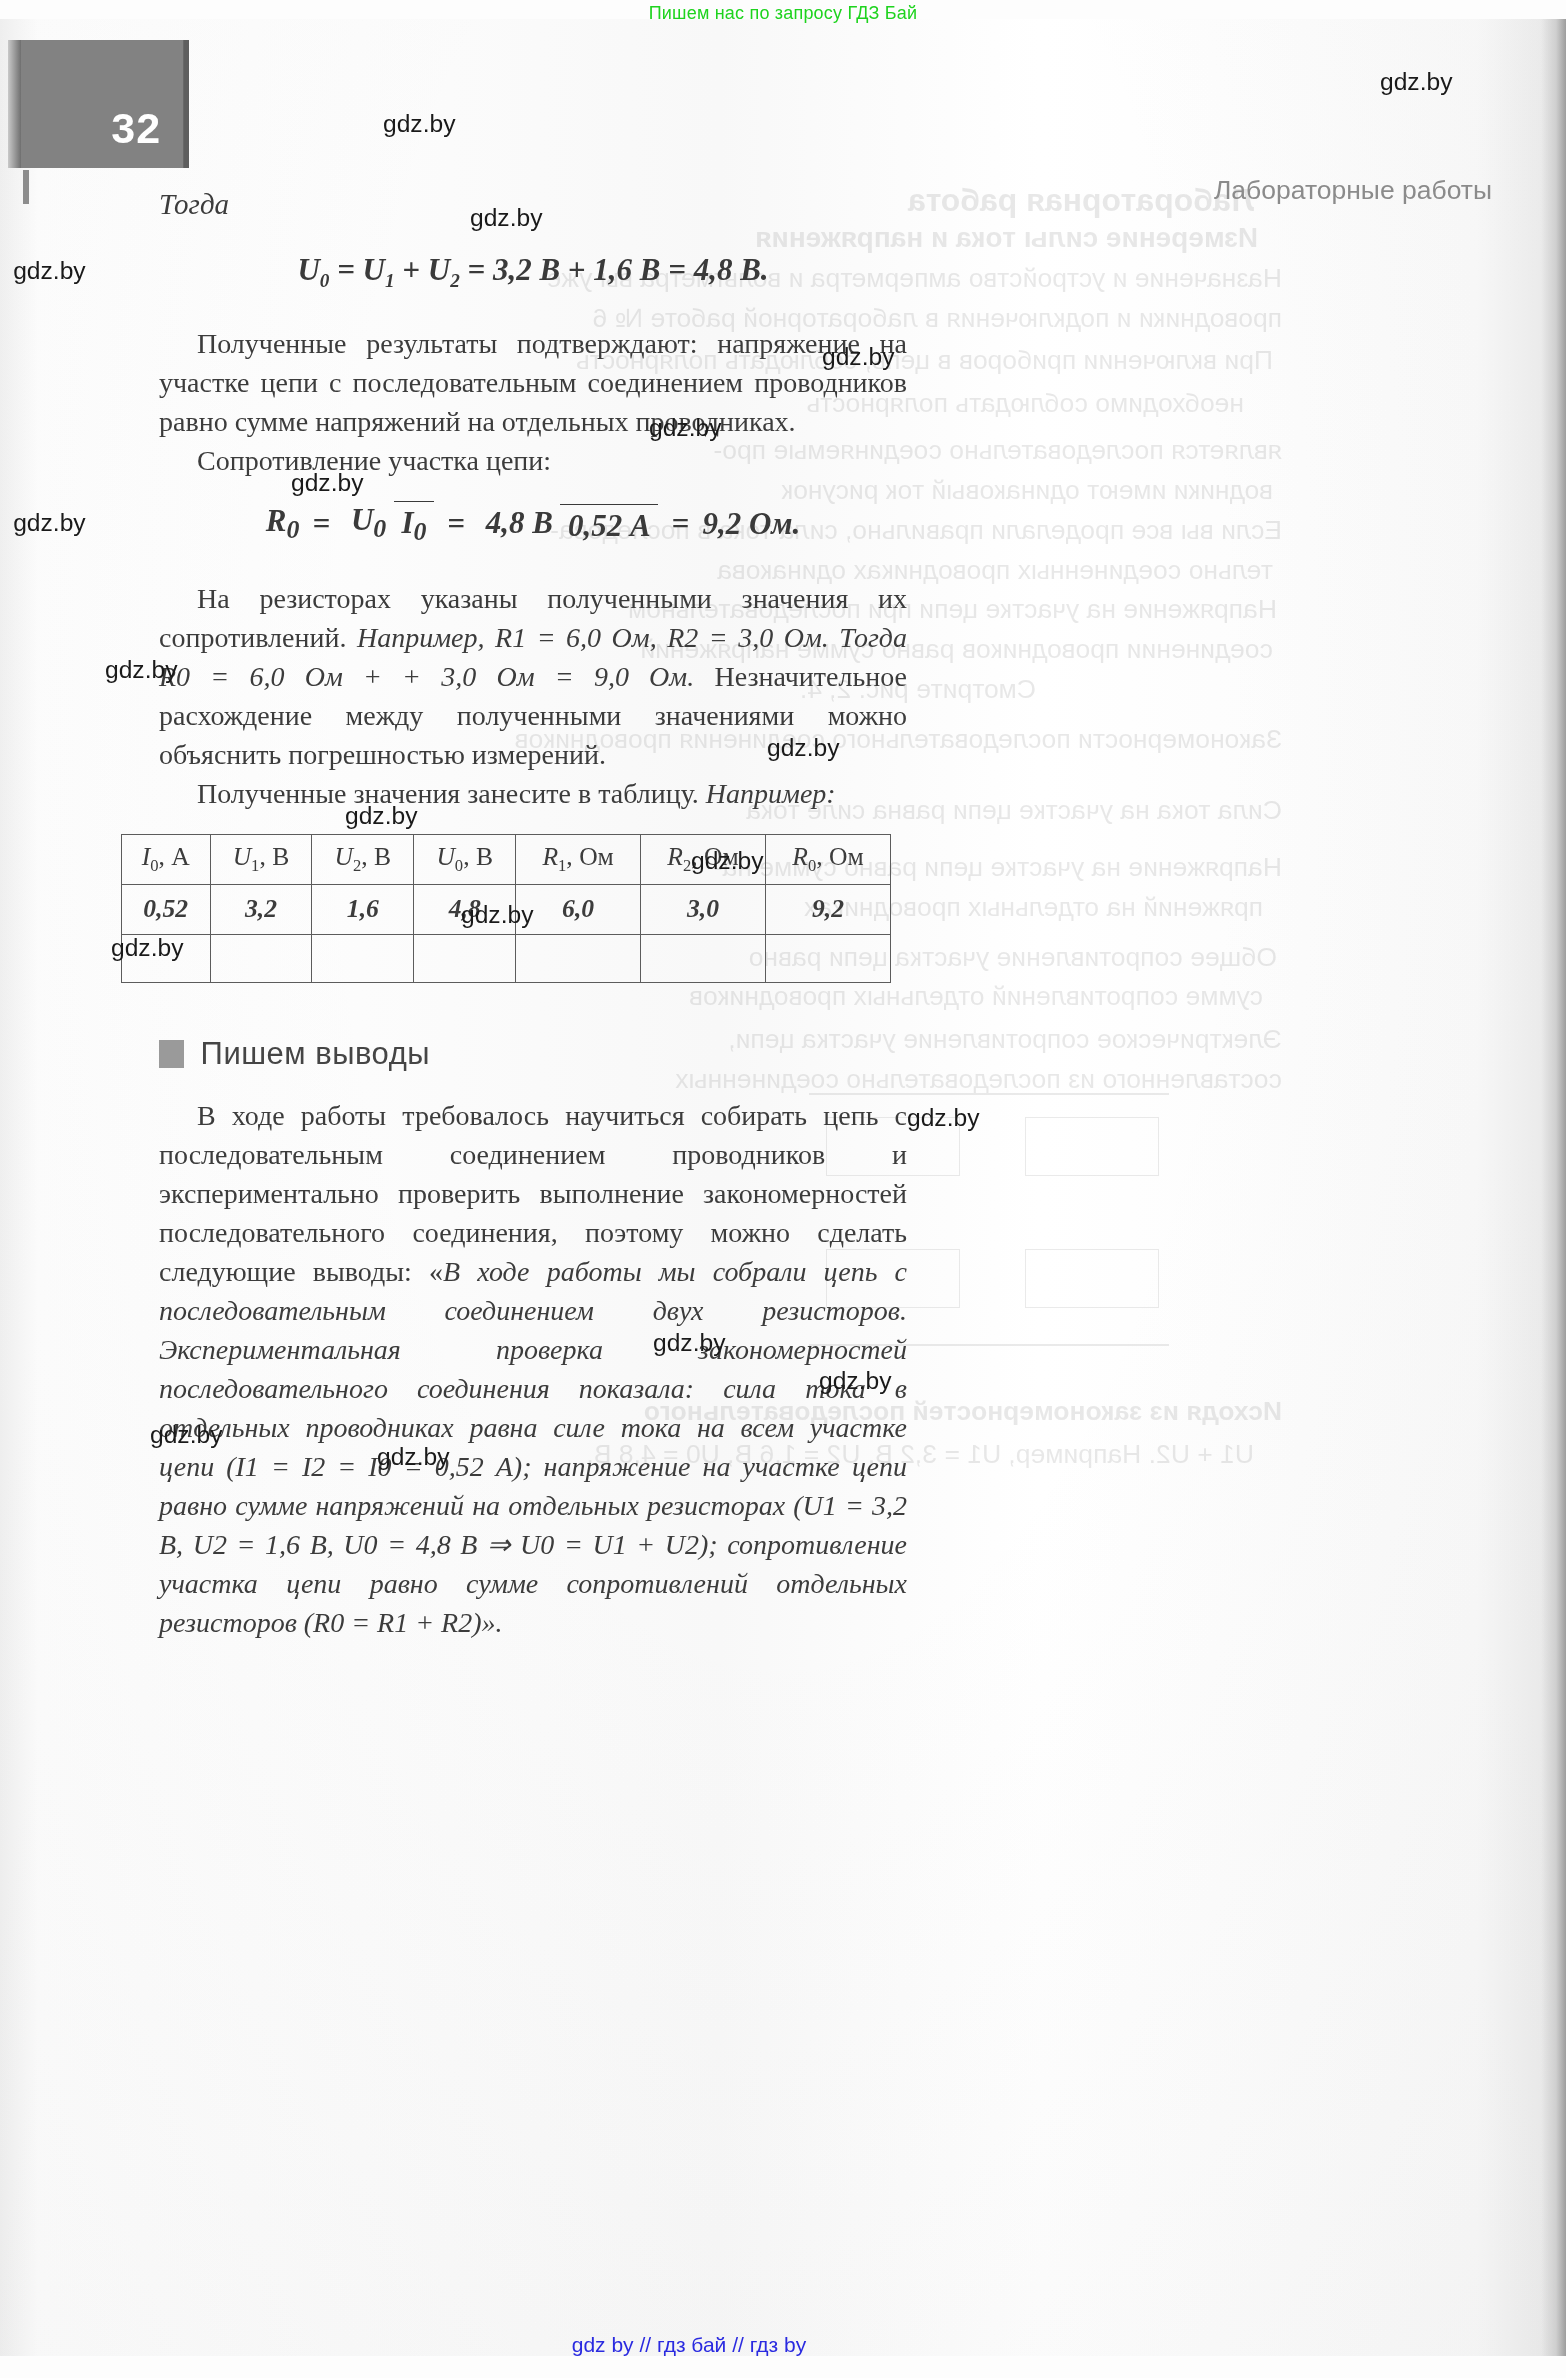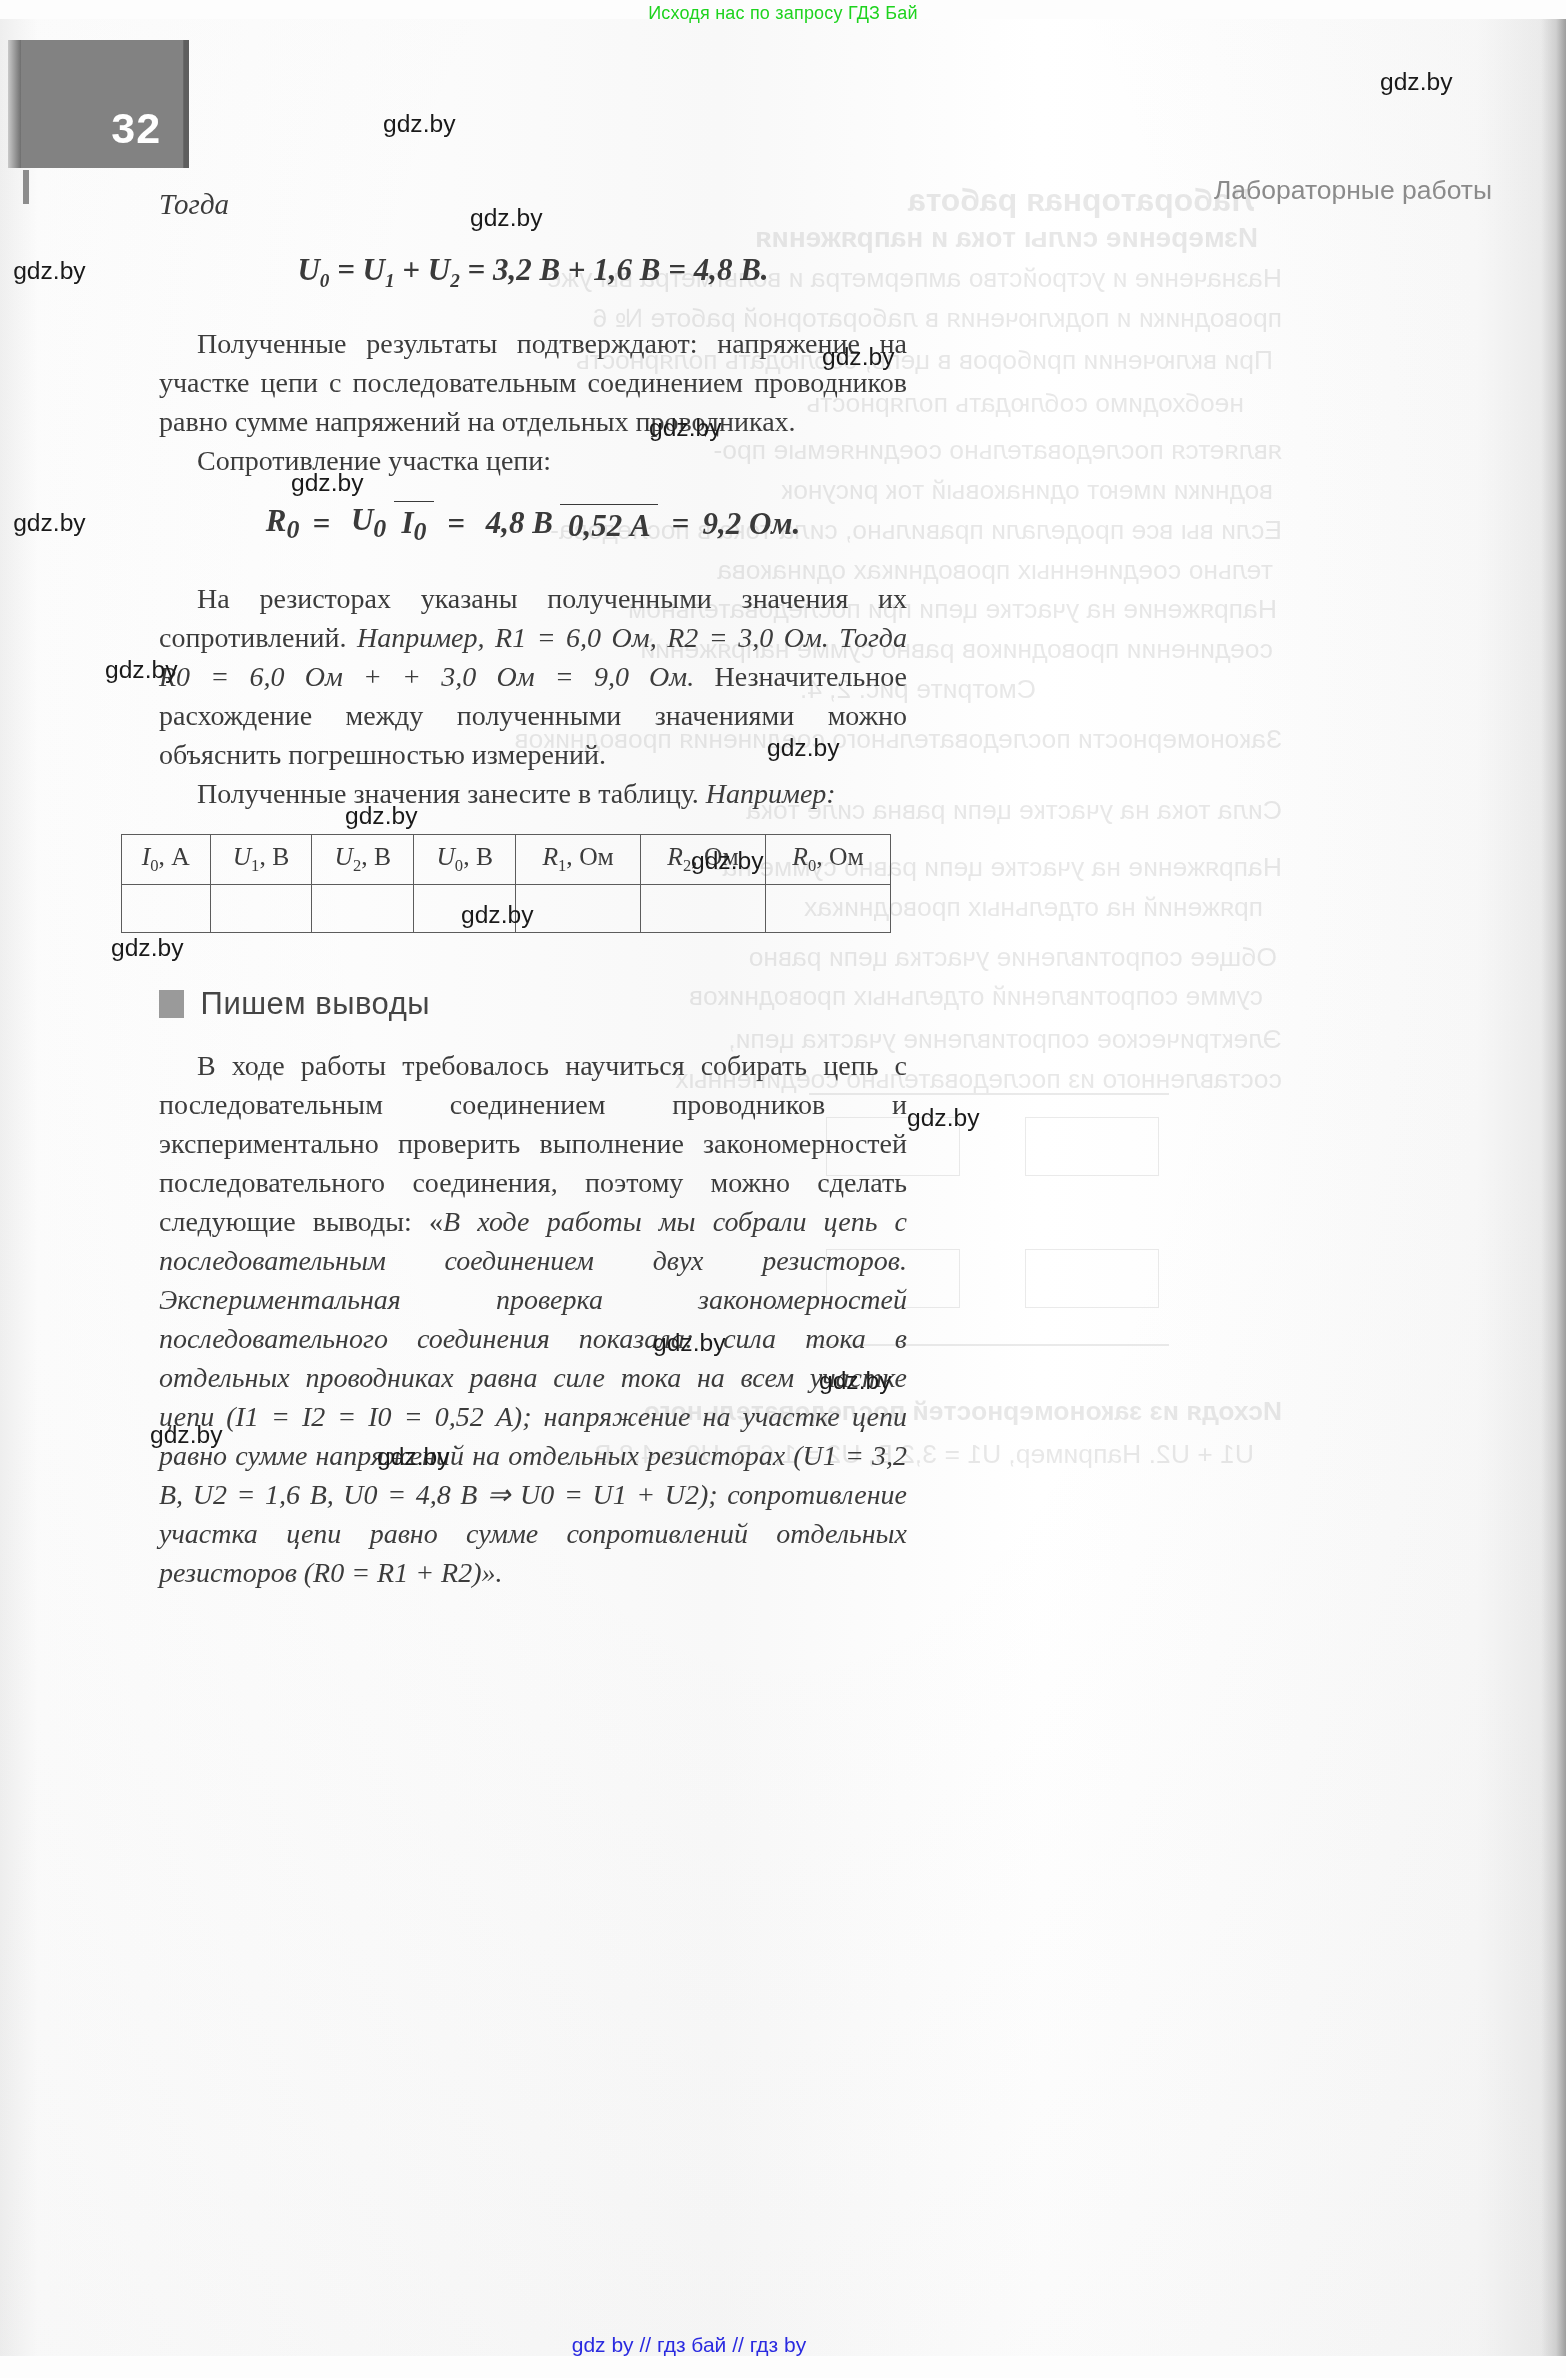--- a/index.html
+++ b/index.html
@@ -219,20 +219,29 @@
             <th><i>I</i><sub>0</sub>, А</th>
             <th><i>U</i><sub>1</sub>, В</th>
             <th><i>U</i><sub>2</sub>, В</th>
             <th><i>U</i><sub>0</sub>, В</th>
             <th><i>R</i><sub>1</sub>, Ом</th>
             <th><i>R</i><sub>2</sub>, Ом</th>
             <th><i>R</i><sub>0</sub>, Ом</th>
           </tr>
       </thead>
       <tbody id="table-body">
+          <tr>
+            <td>0,52</td>
+            <td>3,2</td>
+            <td>1,6</td>
+            <td>4,8</td>
+            <td>6,0</td>
+            <td>3,0</td>
+            <td>9,2</td>
+          </tr>
           <tr class="empty">
             <td></td>
             <td></td>
             <td></td>
             <td></td>
             <td></td>
             <td></td>
             <td></td>
           </tr>
         </tbody>
@@ -272,15 +281,15 @@
       <div class="wm" style="left: 653px; top: 1310px;">gdz.by</div>
       <div class="wm" style="left: 819px; top: 1348px;">gdz.by</div>
       <div class="wm" style="left: 150px; top: 1402px;">gdz.by</div>
       <div class="wm" style="left: 377px; top: 1424px;">gdz.by</div>
     </div>
 
 </div>
 
 <div class="page-edge"></div>
 
-<div class="promo-top">Исходя нас по запросу ГДЗ Бай</div>
+<div class="promo-top">Пишем нас по запросу ГДЗ Бай</div>
 <div class="promo-bottom">gdz by  //  гдз бай  //  гдз by</div>
 
 
 </body></html>

